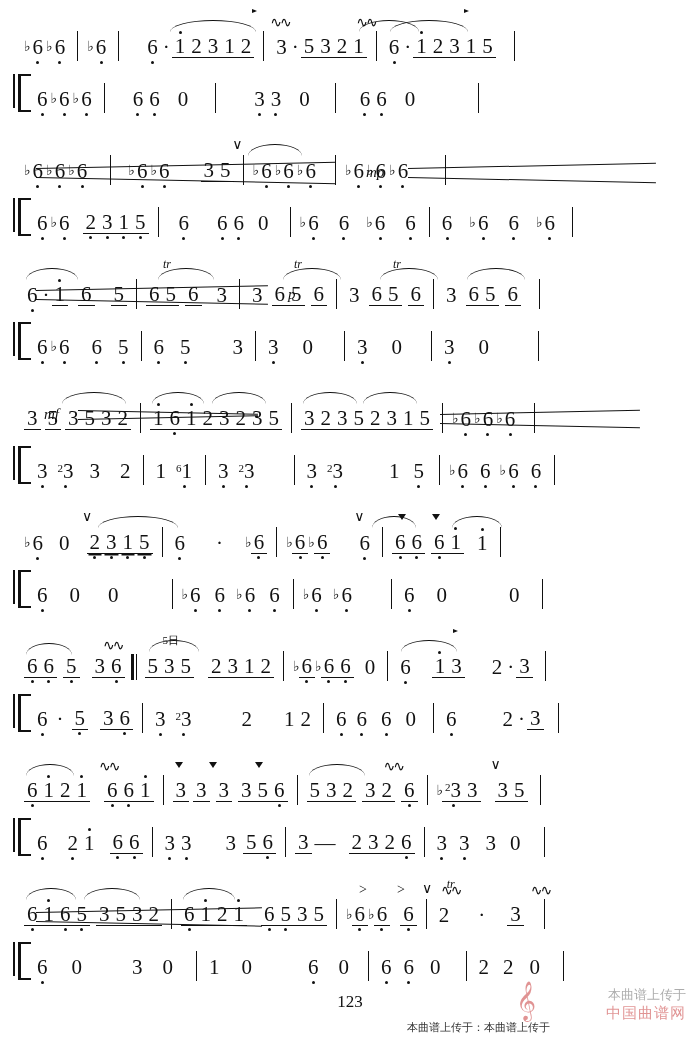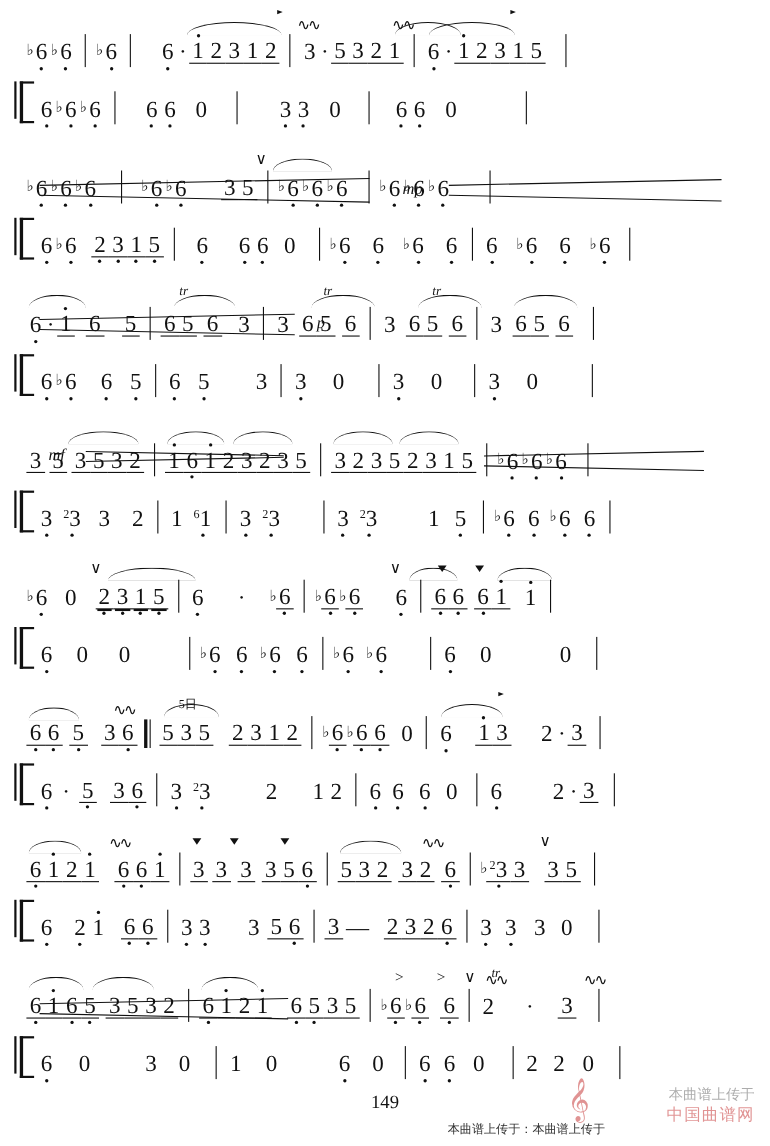--- a/index.html
+++ b/index.html
@@ -774,21 +774,21 @@
         <span class="meas">
           <span class="n">2</span>
           <span class="n" style="margin-left:8px;">2</span>
           <span class="n" style="margin-left:10px;">0</span>
           <span class="bar" style="margin-left:20px;"></span>
         </span>
       </div>
     </div>
   </div>
 
-  <div class="pageno">149</div>
+  <div class="pageno">123</div>
 
   <div class="wm">
     <div class="clef">𝄞</div>
     <div class="cn">本曲谱上传于</div>
     <div class="cn2">中国曲谱网</div>
   </div>
   <div class="credit" style="bottom:14px;right:150px;">本曲谱上传于：本曲谱上传于</div>
 
 </div>
 

